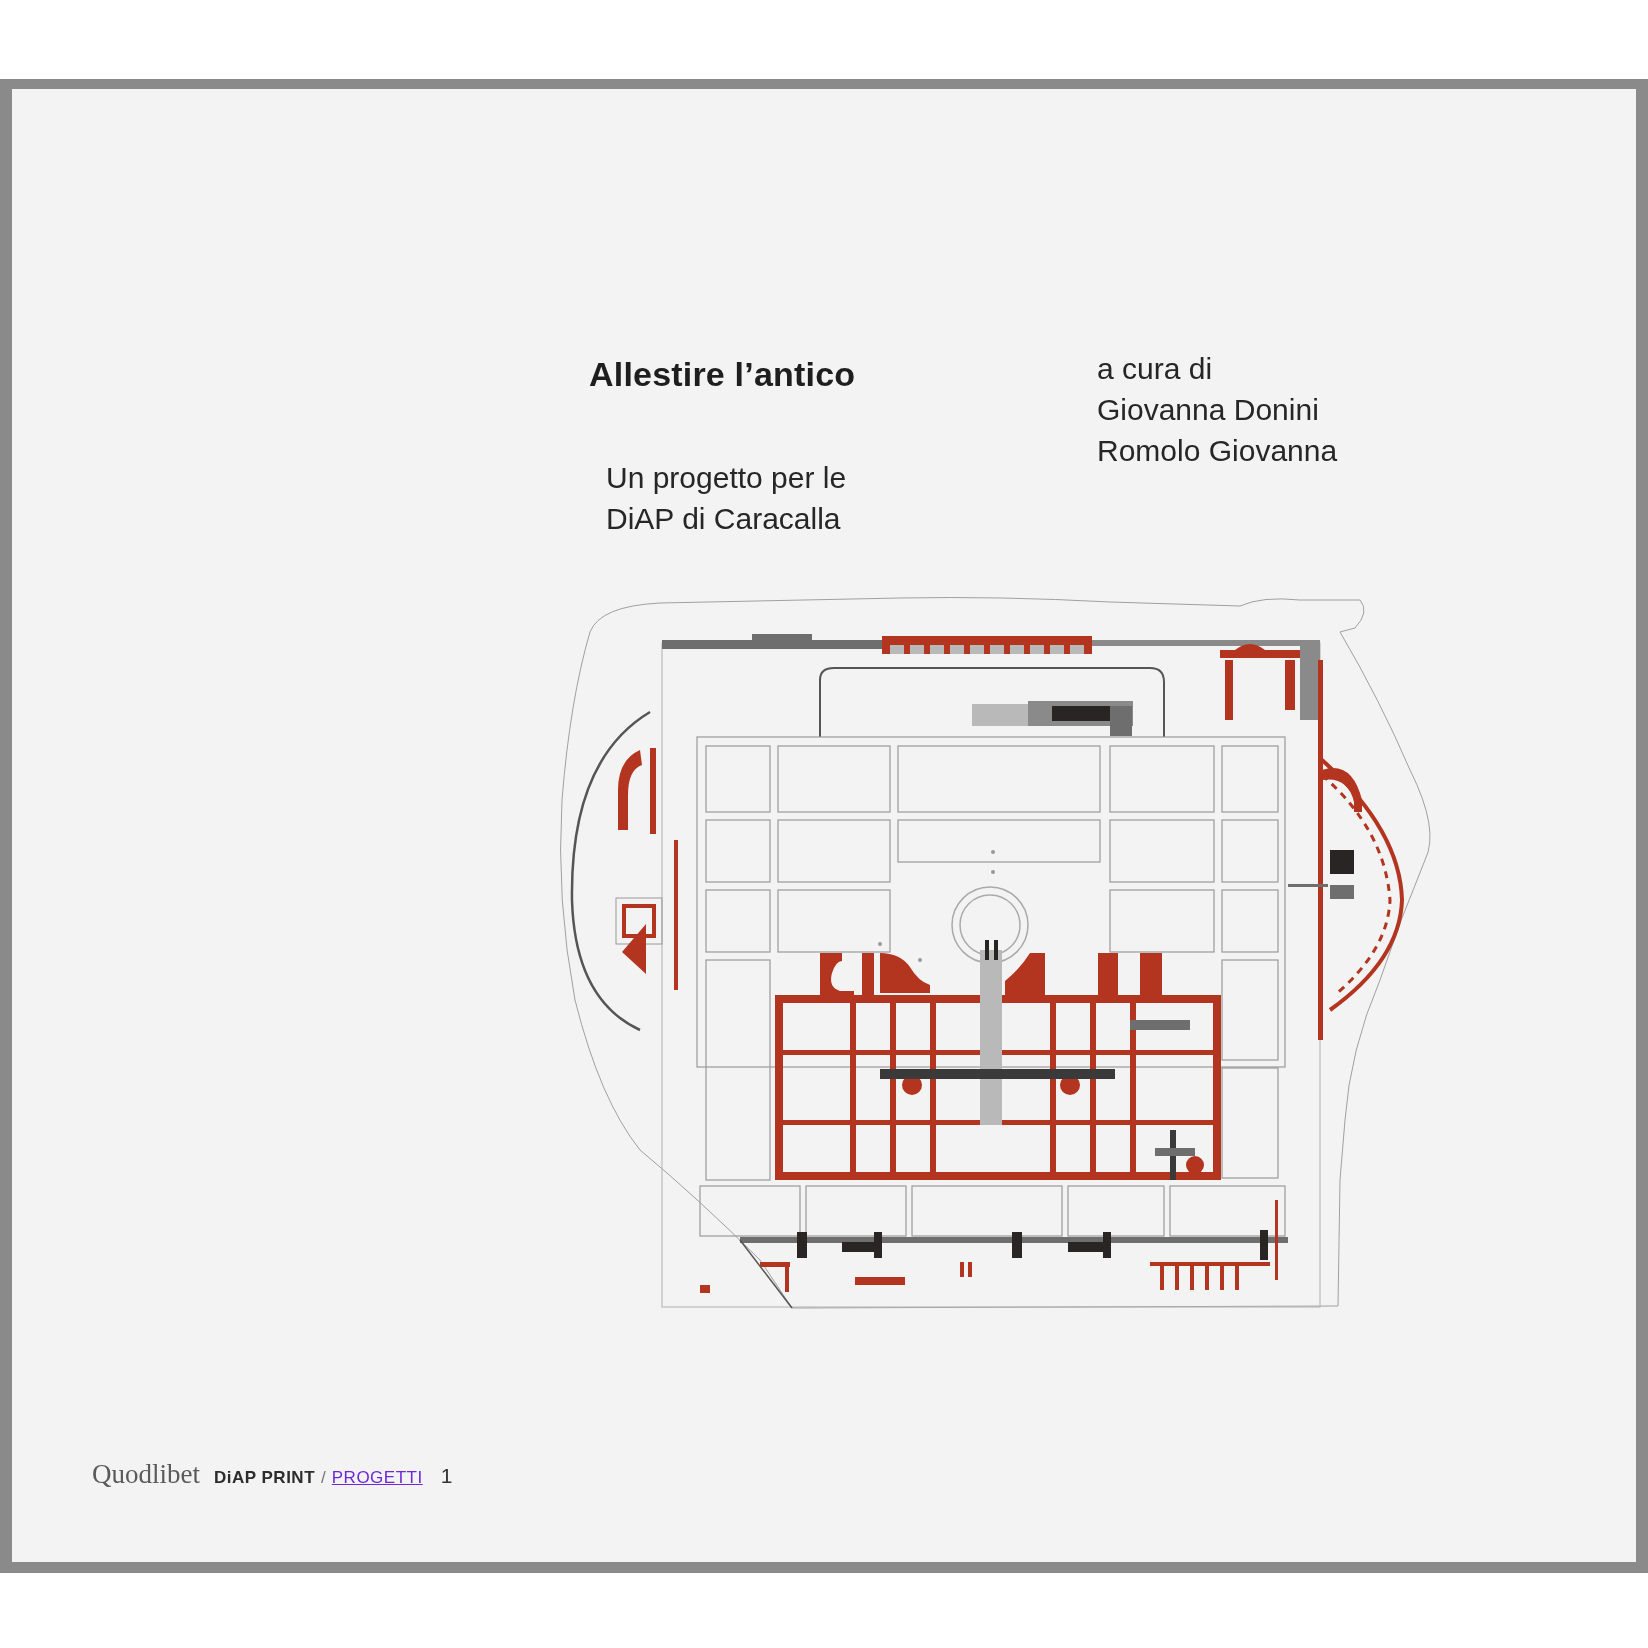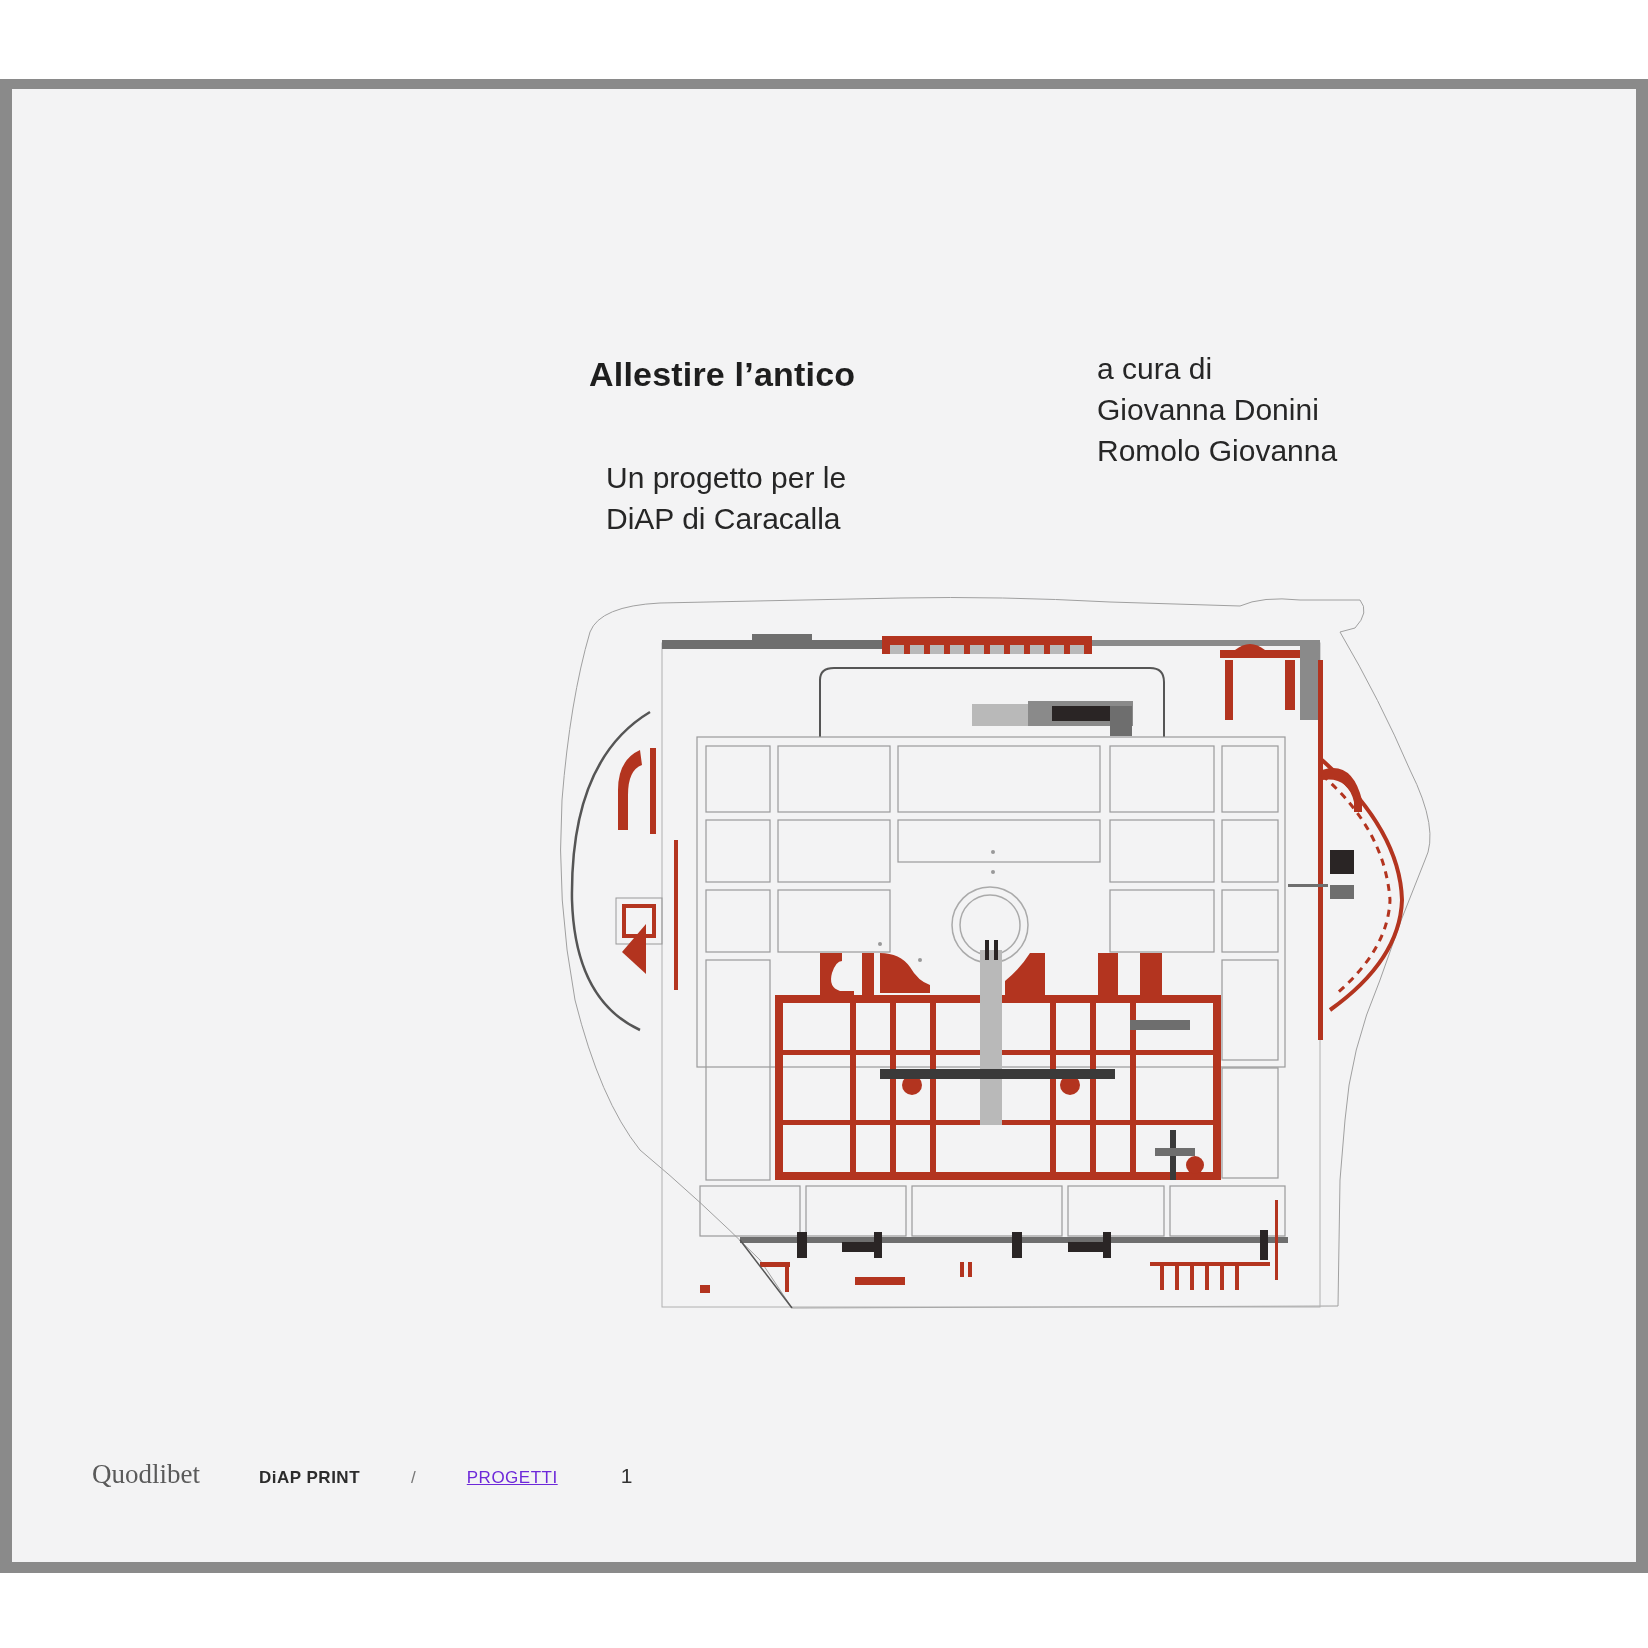--- a/index.html
+++ b/index.html
@@ -24,21 +24,21 @@
     font-size: 30px; line-height: 41px; color: #262626; white-space: nowrap;
   }
   .subtitle span, .editors span { display: block; }
   .editors {
     position: absolute; left: 1089px; top: 340px; margin: 8px;
     font-size: 30px; line-height: 41px; color: #262626; white-space: nowrap;
   }
   .plan { position: absolute; left: 540px; top: 580px; width: 920px; height: 760px; }
   .footer {
     position: absolute; left: 92px; top: 1459px; height: 40px; display: flex; align-items: baseline;
-    white-space: nowrap; color: #555; gap: 45px;
+    white-space: nowrap; color: #555;
   }
   .publisher { font-family: "Liberation Serif", serif; font-size: 27px; color: #5a5a5a; margin-right: 14px; }
   .series { font-size: 17px; font-weight: bold; color: #2c2c2c; letter-spacing: 0.5px; }
   .sep { font-size: 17px; color: #777; margin: 0 6px; }
   .subseries { font-size: 17px; color: #6d28d9; letter-spacing: 0.5px; text-decoration: underline; }
   .number { font-size: 21px; color: #333; margin-left: 18px; }
 </style>
 </head>
 <body>
 

